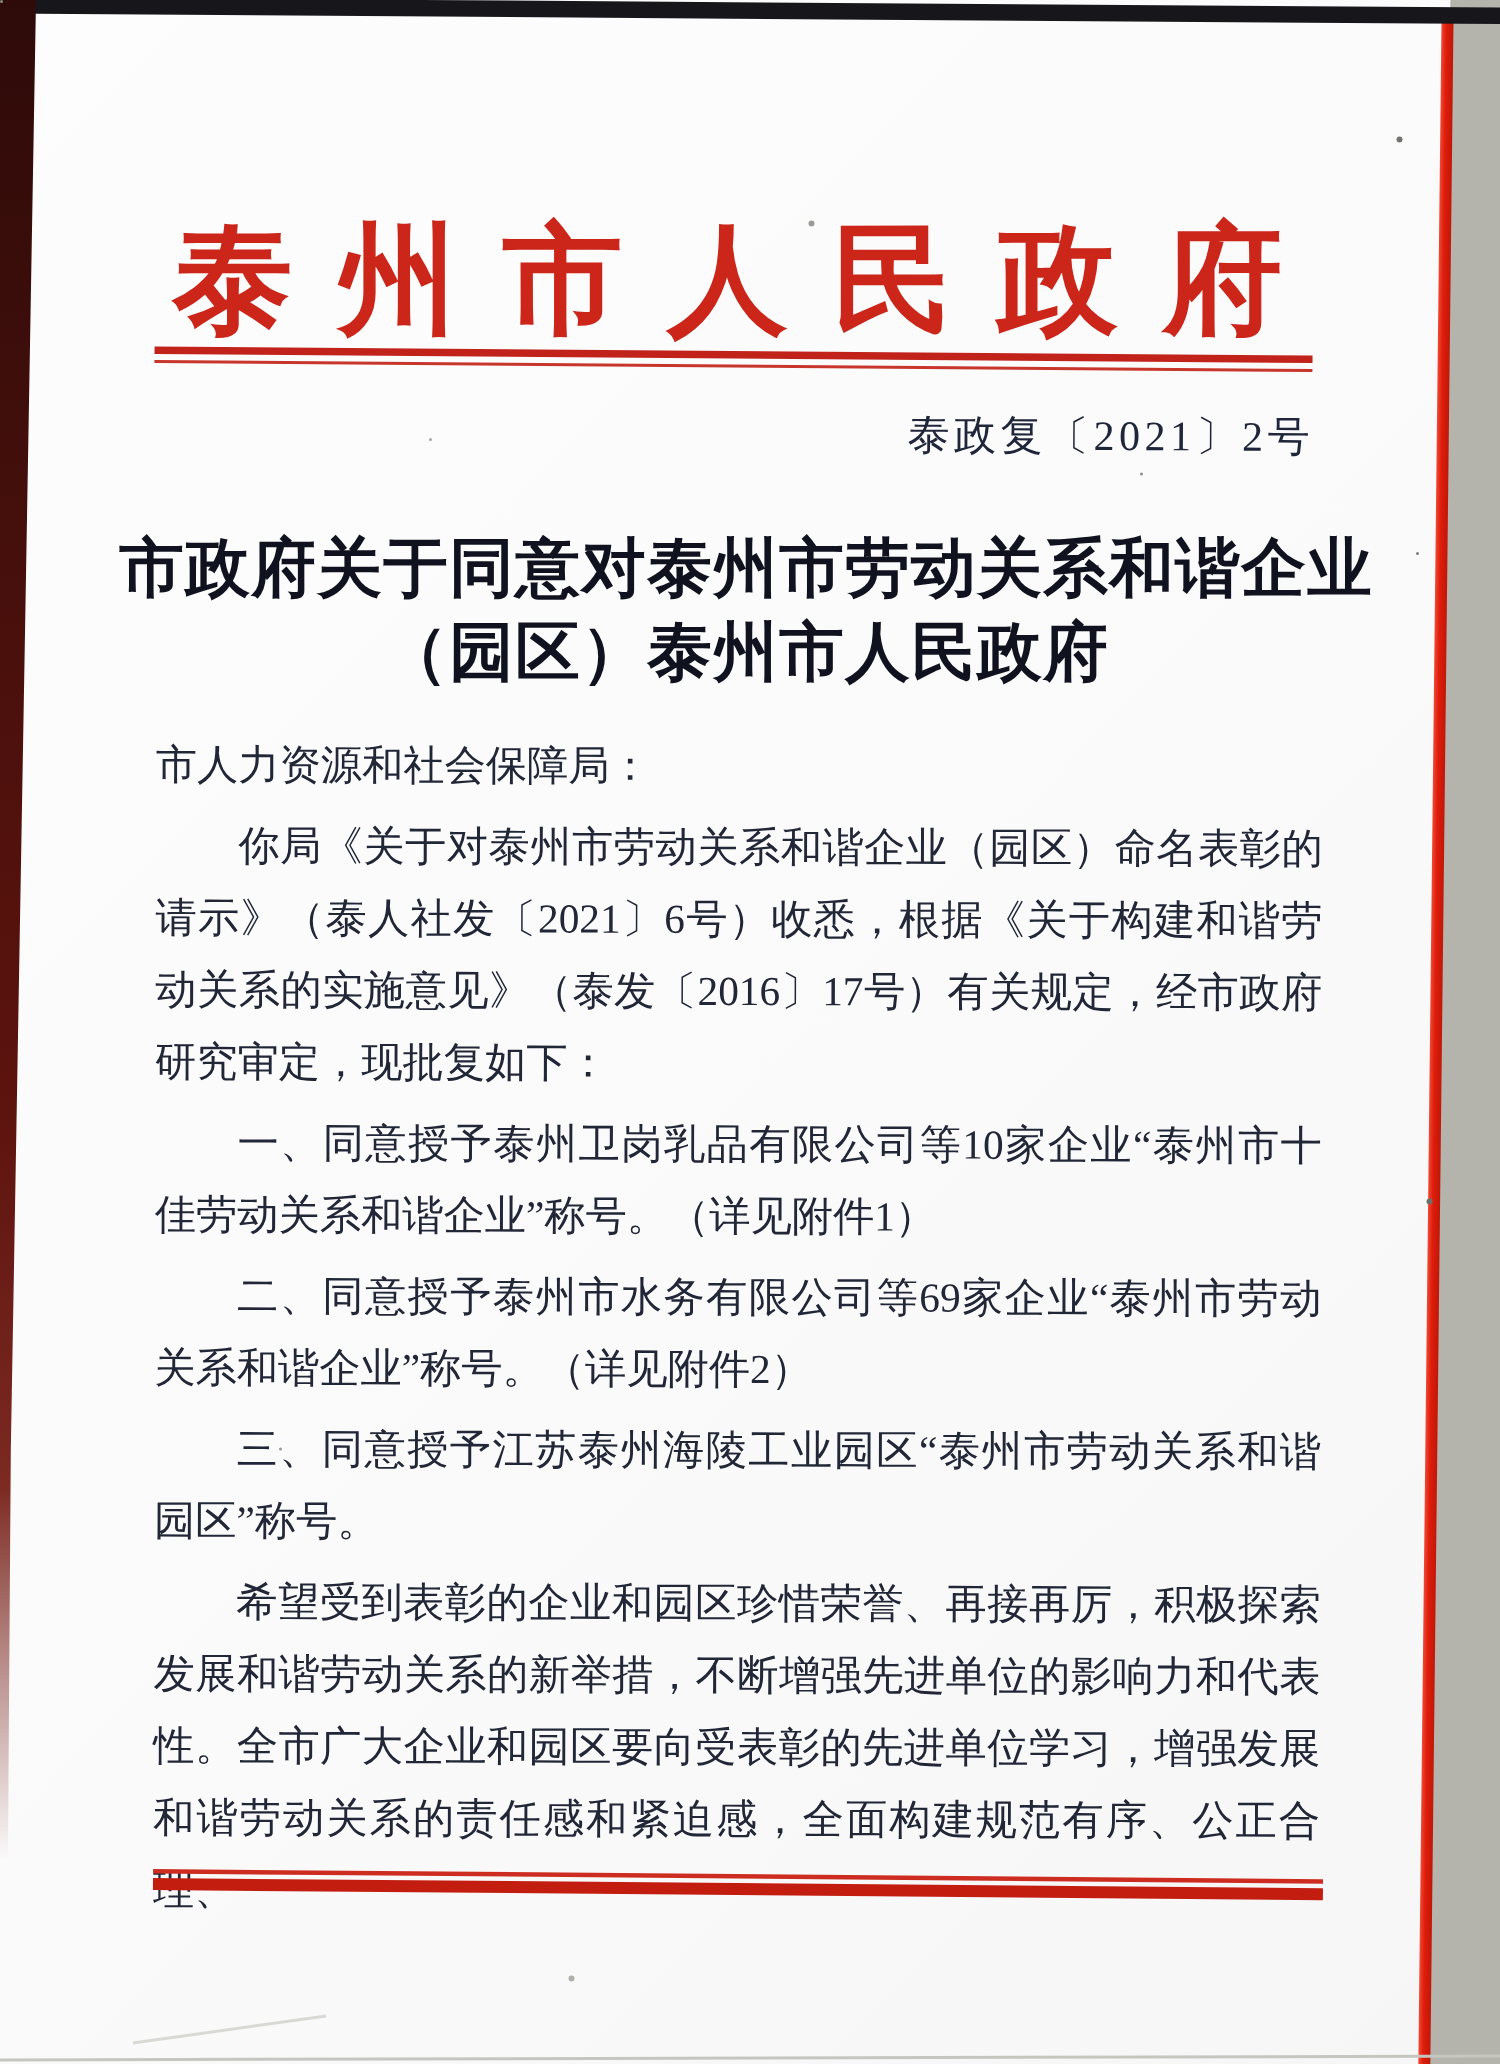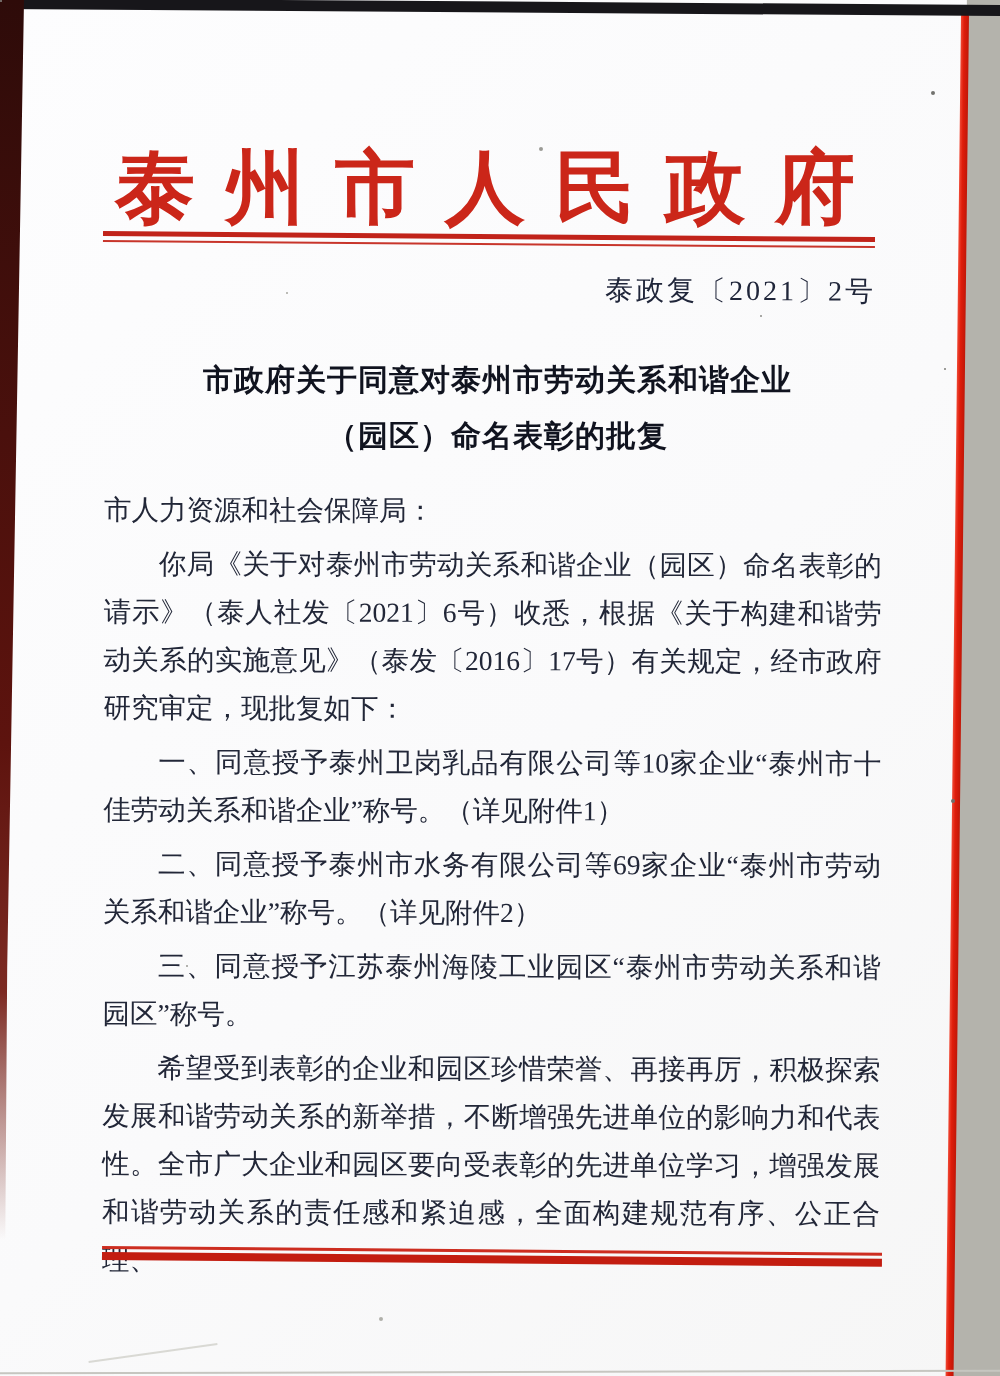--- a/index.html
+++ b/index.html
@@ -106,21 +106,21 @@
     top: 272px; right: 124px;
     font-size: 28px;
     color: #20263a;
     letter-spacing: 3px;
     transform: rotate(0.3deg);
   }
   .title {
     position: absolute;
     top: 352px; left: 0; right: 5px;
     text-align: center;
-    font-size: 30px;
+    font-size: 43px;
     line-height: 56px;
     font-weight: bold;
     color: #10131f;
     letter-spacing: 1px;
   }
   .bodytext {
     position: absolute;
     top: 486px; left: 104px;
     width: 778px;
     font-size: 27.5px;
@@ -154,21 +154,21 @@
   <div class="rule-top">
     <div class="bar-thick"></div>
     <div class="bar-gap"></div>
     <div class="bar-thin"></div>
   </div>
 
   <div class="docnum">泰政复〔2021〕2号</div>
 
   <div class="title">
     <div>市政府关于同意对泰州市劳动关系和谐企业</div>
-    <div>（园区）命名表彰的批复</div>
+    <div>（园区）泰州市人民政府</div>
   </div>
 
   <div class="bodytext">
     <p class="salutation">市人力资源和社会保障局：</p>
     <p class="para">你局《关于对泰州市劳动关系和谐企业（园区）命名表彰的请示》（泰人社发〔2021〕6号）收悉，根据《关于构建和谐劳动关系的实施意见》（泰发〔2016〕17号）有关规定，经市政府研究审定，现批复如下：</p>
     <p class="para">一、同意授予泰州卫岗乳品有限公司等10家企业“泰州市十佳劳动关系和谐企业”称号。（详见附件1）</p>
     <p class="para">二、同意授予泰州市水务有限公司等69家企业“泰州市劳动关系和谐企业”称号。（详见附件2）</p>
     <p class="para">三、同意授予江苏泰州海陵工业园区“泰州市劳动关系和谐园区”称号。</p>
     <p class="para">希望受到表彰的企业和园区珍惜荣誉、再接再厉，积极探索发展和谐劳动关系的新举措，不断增强先进单位的影响力和代表性。全市广大企业和园区要向受表彰的先进单位学习，增强发展和谐劳动关系的责任感和紧迫感，全面构建规范有序、公正合理、</p>
   </div>

